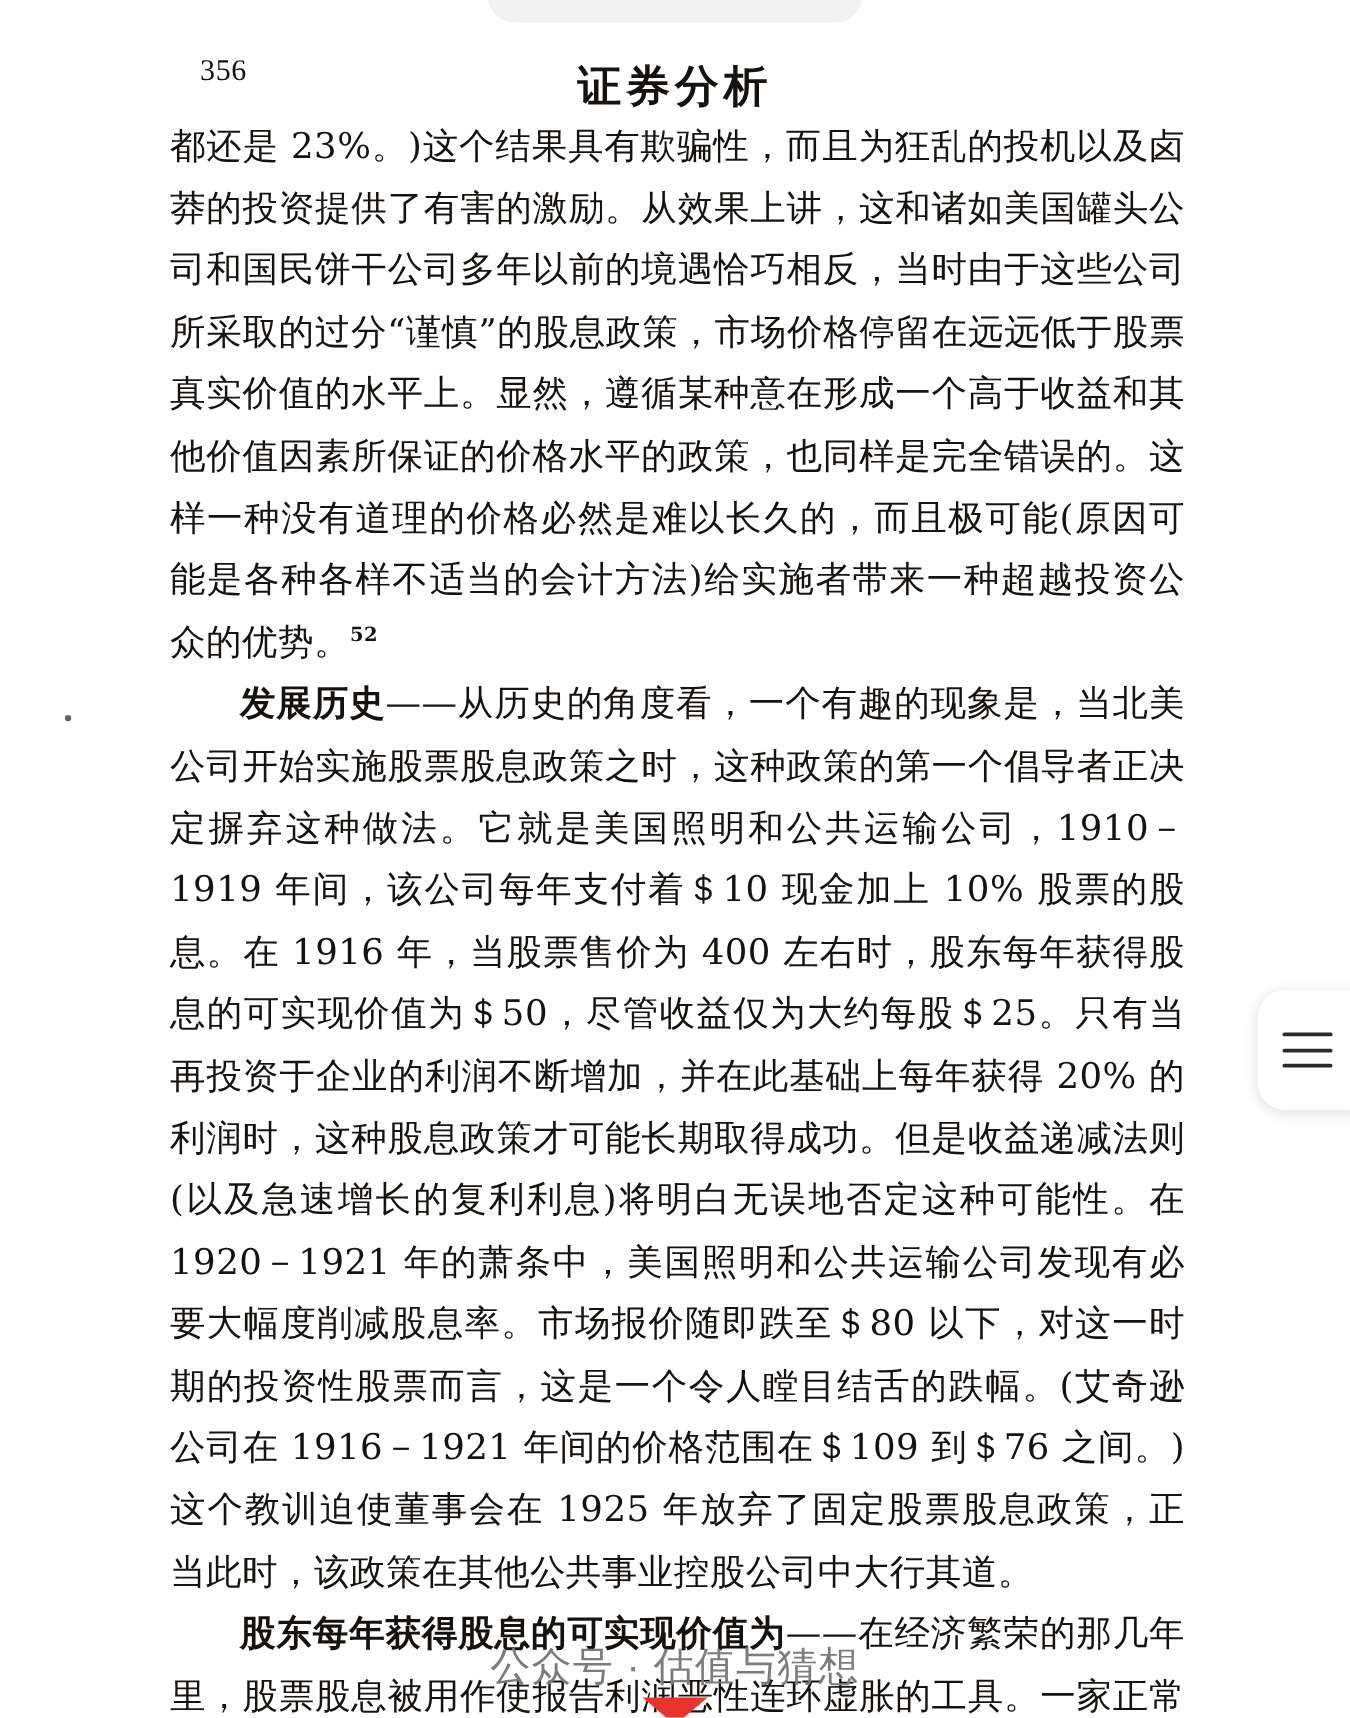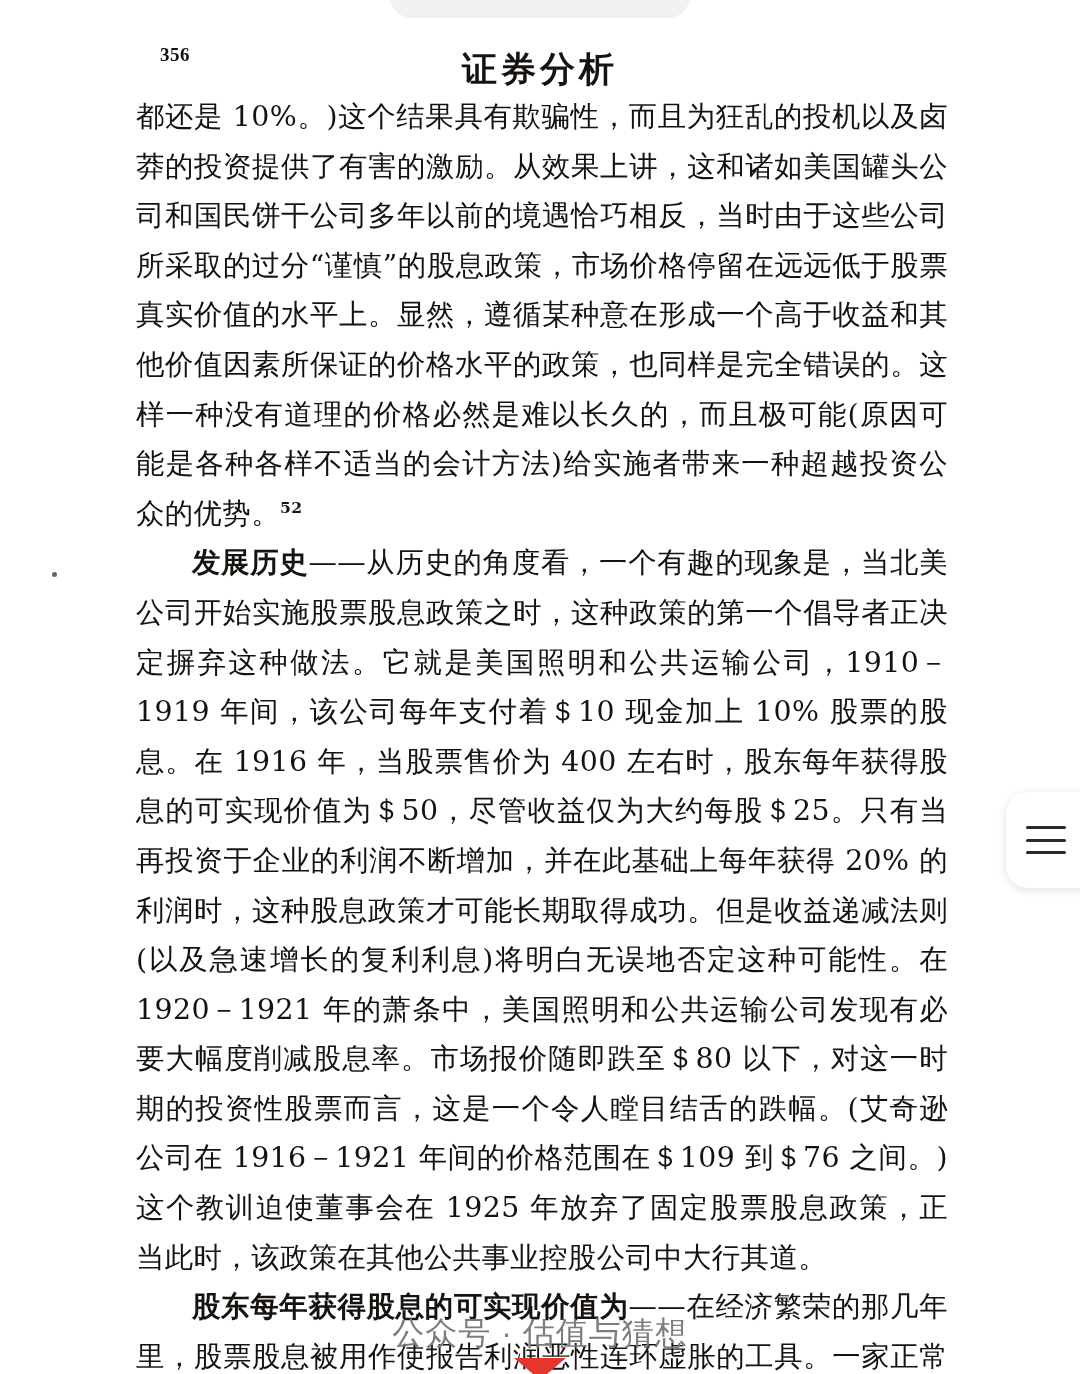--- a/index.html
+++ b/index.html
@@ -41,22 +41,22 @@
     position: absolute;
     top: 22px;
     left: 0;
     width: 1080px;
     height: 46px;
   }
   .page-number {
     position: absolute;
     left: 160px;
     top: 22px;
-    font-size: 19px;
-    font-weight: bold;
+    font-size: 24px;
+    font-weight: normal;
     letter-spacing: 0.5px;
   }
   .book-title {
     position: absolute;
     left: 0;
     top: 24px;
     width: 1080px;
     text-align: center;
     font-size: 35px;
     font-weight: bold;
@@ -167,21 +167,21 @@
 <div class="page">
 
   <div class="page-header">
     <div class="page-number">356</div>
     <div class="book-title">证券分析</div>
   </div>
 
   <div class="margin-dot"></div>
 
   <div class="body-text">
-    <p><span>都还是 10%。)这个结果具有欺骗性，而且为狂乱的投机以及卤莽的投资提供了有害的激励。从效果上讲，这和诸如美国罐头公司和国民饼干公司多年以前的境遇恰巧相反，当时由于这些公司所采取的过分“谨慎”的股息政策，市场价格停留在远远低于股票真实价值的水平上。显然，遵循某种意在形成一个高于收益和其他价值因素所保证的价格水平的政策，也同样是完全错误的。这样一种没有道理的价格必然是难以长久的，而且极可能(原因可能是各种各样不适当的会计方法)给实施者带来一种超越投资公众的优势。</span><sup>52</sup></p>
+    <p><span>都还是 23%。)这个结果具有欺骗性，而且为狂乱的投机以及卤莽的投资提供了有害的激励。从效果上讲，这和诸如美国罐头公司和国民饼干公司多年以前的境遇恰巧相反，当时由于这些公司所采取的过分“谨慎”的股息政策，市场价格停留在远远低于股票真实价值的水平上。显然，遵循某种意在形成一个高于收益和其他价值因素所保证的价格水平的政策，也同样是完全错误的。这样一种没有道理的价格必然是难以长久的，而且极可能(原因可能是各种各样不适当的会计方法)给实施者带来一种超越投资公众的优势。</span><sup>52</sup></p>
     <p class="indent"><b>发展历史</b>——从历史的角度看，一个有趣的现象是，当北美公司开始实施股票股息政策之时，这种政策的第一个倡导者正决定摒弃这种做法。它就是美国照明和公共运输公司，1910－1919 年间，该公司每年支付着＄10 现金加上 10% 股票的股息。在 1916 年，当股票售价为 400 左右时，股东每年获得股息的可实现价值为＄50，尽管收益仅为大约每股＄25。只有当再投资于企业的利润不断增加，并在此基础上每年获得 20% 的利润时，这种股息政策才可能长期取得成功。但是收益递减法则(以及急速增长的复利利息)将明白无误地否定这种可能性。在 1920－1921 年的萧条中，美国照明和公共运输公司发现有必要大幅度削减股息率。市场报价随即跌至＄80 以下，对这一时期的投资性股票而言，这是一个令人瞠目结舌的跌幅。(艾奇逊公司在 1916－1921 年间的价格范围在＄109 到＄76 之间。)这个教训迫使董事会在 1925 年放弃了固定股票股息政策，正当此时，该政策在其他公共事业控股公司中大行其道。</p>
     <p class="indent"><b>股东每年获得股息的可实现价值为</b>——在经济繁荣的那几年里，股票股息被用作使报告利润恶性连环虚胀的工具。一家正常经营公司可以发放市场价值高于现期收益的股票股息，接下来一家投资信托公司或控股公司可以按照市场价值将这些股票股息作</p>
   </div>
 
 </div>
 
 <div class="side-menu">
   <span class="bars">
     <i></i>
       <i></i>

